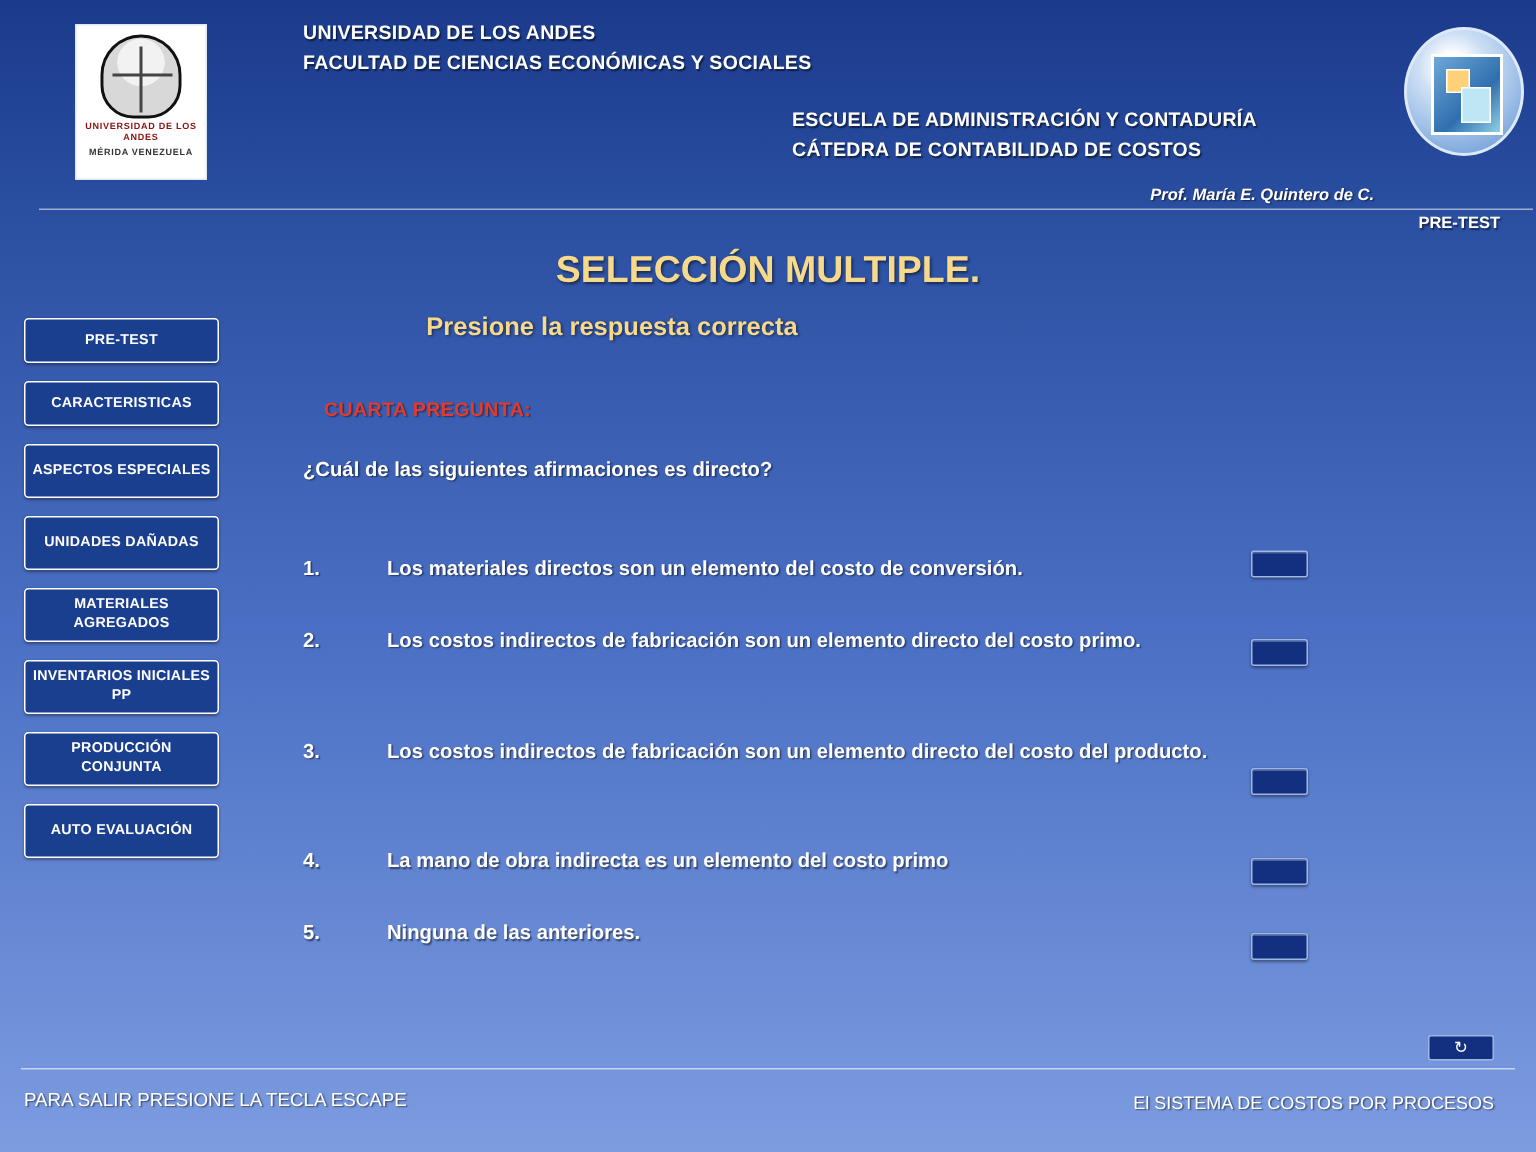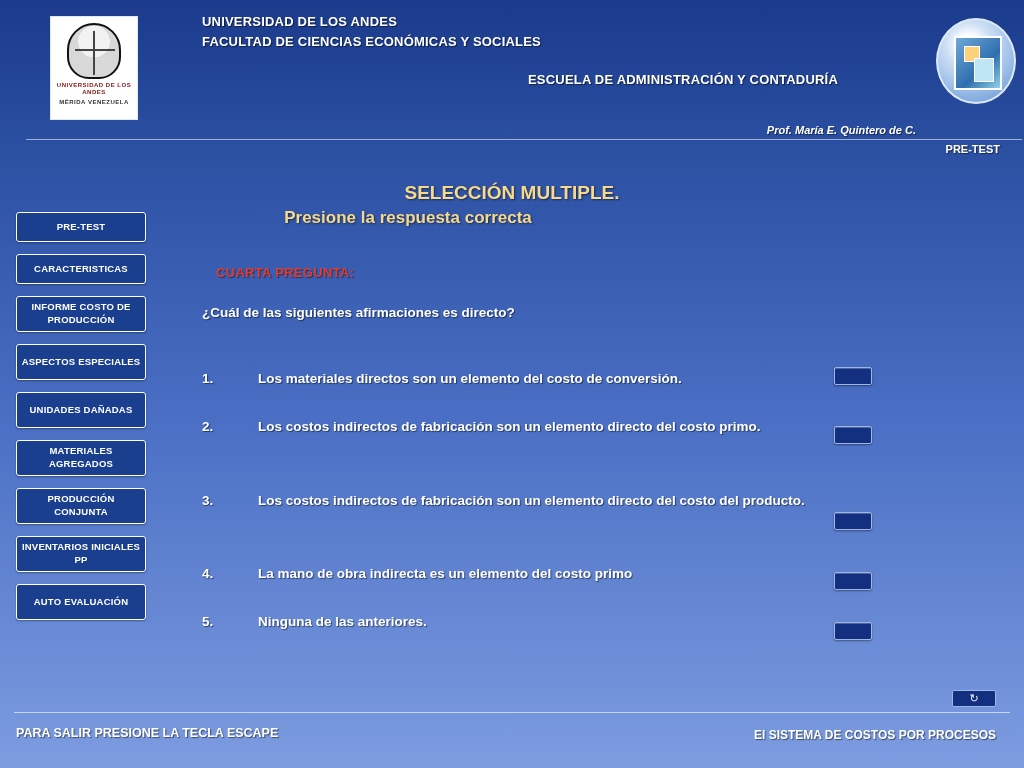--- a/index.html
+++ b/index.html
@@ -137,24 +137,24 @@
     position: absolute;
     right: 6px; bottom: 6px;
     width: 18px; height: 22px;
     background: #bfe6f5;
     border: 1px solid #fff;
   }
 
   
   .title-main {
     position: absolute;
-    left: 0; top: 182px;
+    left: 0; top: 166px;
     width: 1024px;
     text-align: center;
-    font-size: 19px;
+    font-size: 25px;
     font-weight: bold;
     color: #f6d98a;
     text-shadow: 1px 1px 2px rgba(0,0,0,.5);
   }
   .title-sub {
     position: absolute;
     left: 0; top: 208px;
     width: 816px;
     text-align: center;
     font-size: 17px;
@@ -238,29 +238,29 @@
   .footer-rule {
     position: absolute;
     left: 14px; top: 712px;
     width: 996px; height: 1px;
     background: rgba(255,255,255,.6);
   }
   .footer-left {
     position: absolute;
     left: 16px; top: 726px;
     font-size: 12.5px;
-    font-weight: bold;
+    font-weight: normal;
     color: #ffffff;
     text-shadow: 1px 1px 1px rgba(0,0,0,.5);
   }
   .footer-right {
     position: absolute;
     right: 28px; top: 728px;
     font-size: 12px;
-    font-weight: bold;
+    font-weight: normal;
     color: #ffffff;
     text-shadow: 1px 1px 1px rgba(0,0,0,.5);
   }
   .return-btn {
     position: absolute;
     right: 28px; top: 690px;
     width: 44px; height: 17px;
     background: #12307f;
     border: 1px solid #9fb6e4;
     border-radius: 2px;
@@ -283,43 +283,43 @@
     <div class="crest-text2">MÉRIDA VENEZUELA</div>
   </div>
 
   <div class="header-titles">
     <div>UNIVERSIDAD DE LOS ANDES</div>
     <div>FACULTAD DE CIENCIAS ECONÓMICAS Y SOCIALES</div>
   </div>
 
   <div class="header-titles2">
     <div>ESCUELA DE ADMINISTRACIÓN Y CONTADURÍA</div>
+    <div>CÁTEDRA DE CONTABILIDAD DE COSTOS</div>
   </div>
 
   <div class="prof-line">Prof. María E. Quintero de C.</div>
   <div class="header-rule"></div>
   <div class="pretest-corner">PRE-TEST</div>
 
   <div class="logo-orb">
     <div class="inner"></div>
   </div>
 </div>
 
 <div class="title-main">SELECCIÓN MULTIPLE.</div>
 <div class="title-sub">Presione la respuesta correcta</div>
 
 <div class="sidebar">
   <div class="nav-btn">PRE-TEST</div>
   <div class="nav-btn">CARACTERISTICAS</div>
-  <div class="nav-btn tall">INFORME COSTO DE PRODUCCIÓN</div>
   <div class="nav-btn tall">ASPECTOS ESPECIALES</div>
   <div class="nav-btn tall">UNIDADES DAÑADAS</div>
   <div class="nav-btn tall">MATERIALES AGREGADOS</div>
+  <div class="nav-btn tall">INVENTARIOS INICIALES PP</div>
   <div class="nav-btn tall">PRODUCCIÓN CONJUNTA</div>
-  <div class="nav-btn tall">INVENTARIOS INICIALES PP</div>
   <div class="nav-btn tall">AUTO EVALUACIÓN</div>
 </div>
 
 <div class="q-label">CUARTA PREGUNTA:</div>
 <div class="q-text">¿Cuál de las siguientes afirmaciones es directo?</div>
 
 <div class="option" style="top:367px;">
   <span class="num">1.</span>
   <span class="txt">Los materiales directos son un elemento del costo de conversión.</span>
 </div>

